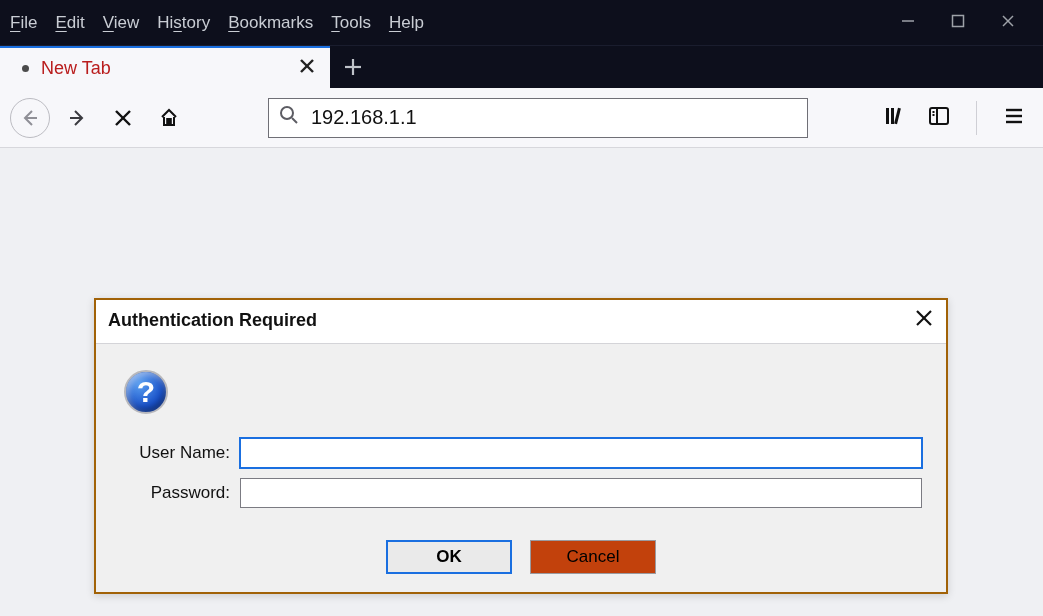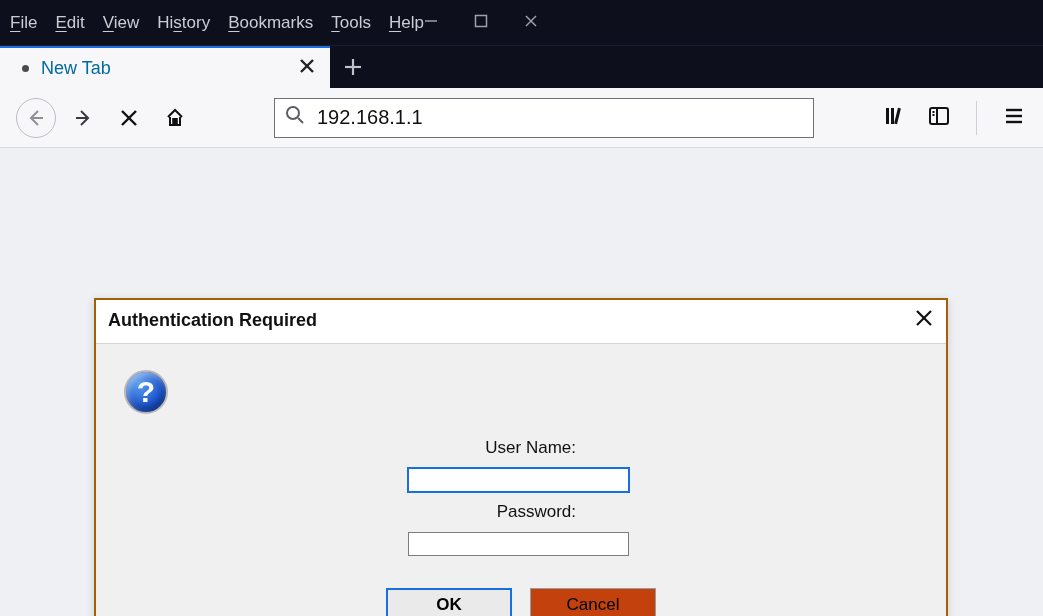--- a/index.html
+++ b/index.html
@@ -5,20 +5,21 @@
   * { box-sizing: border-box; margin: 0; padding: 0; }
   html, body { width: 1043px; height: 616px; font-family: "Segoe UI", Arial, sans-serif; background: #f0f0f2; overflow: hidden; }
 
   
   .titlebar {
     height: 45px;
     width: 100%;
     background: #0d0f1c;
     display: flex;
     align-items: center;
+    justify-content: space-between;
     color: #c9cdd4;
     font-size: 17px;
     padding: 0 4px 0 10px;
   }
   .menus { display: flex; gap: 18px; }
   .menu-item { cursor: default; }
   .menu-item .ul { text-decoration: underline; text-underline-offset: 3px; }
   .win-controls { display: flex; gap: 36px; padding-right: 24px; color: #9ea2a8; }
   .win-controls svg { width: 14px; height: 14px; }
 
@@ -30,21 +31,21 @@
     align-items: stretch;
     border-top: 1px solid #1a1d2e;
   }
   .tab {
     width: 330px;
     background: #f7f7fa;
     border-top: 2px solid #1a6fe0;
     display: flex;
     align-items: center;
     padding: 0 14px 0 22px;
-    color: #0369a1;
+    color: #b91c1c;
     font-size: 18px;
     gap: 10px;
     justify-content: space-between;
   }
   .tab-left { display: flex; align-items: center; gap: 12px; }
   .tab-dot { width: 7px; height: 7px; border-radius: 50%; background: #4b4b4b; }
   .tab-close svg { width: 18px; height: 18px; stroke: #222; stroke-width: 2.4; }
   .newtab {
     width: 46px;
     display: flex;
@@ -52,21 +53,21 @@
     justify-content: center;
   }
   .newtab svg { width: 18px; height: 18px; stroke: #bfc3c9; stroke-width: 2.2; }
 
   
   .toolbar {
     height: 60px;
     background: #f7f7fa;
     display: flex;
     align-items: center;
-    padding: 0 12px 0 16px;
+    padding: 0 12px 0 10px;
     gap: 8px;
     border-bottom: 1px solid #d7d7dc;
   }
   .nav-btn {
     width: 38px; height: 38px;
     display: flex; align-items: center; justify-content: center;
     border-radius: 4px;
   }
   .nav-back {
     width: 40px; height: 40px;
@@ -141,21 +142,20 @@
     border: 2px solid #b8b8bc;
     display: flex; align-items: center; justify-content: center;
     color: #fff; font-size: 30px; font-weight: 700;
     box-shadow: inset -2px -4px 6px rgba(0,0,0,0.25), inset 2px 3px 6px rgba(255,255,255,0.5);
   }
   .form-row {
     display: flex;
     align-items: center;
     gap: 10px;
     margin-bottom: 10px;
-    flex-direction: column;
   }
   .form-row label {
     width: 116px;
     text-align: right;
     font-size: 17px;
     color: #111;
   }
   .form-row input {
     flex: 1;
     height: 30px;

